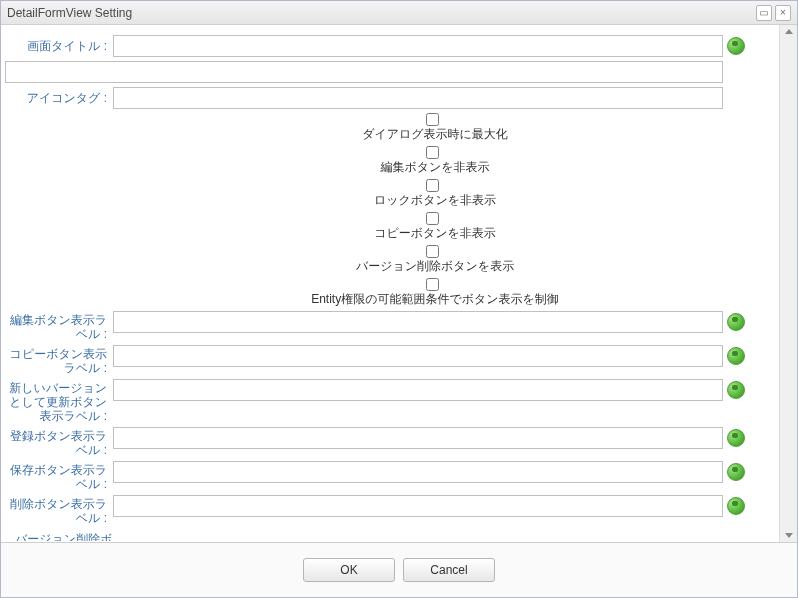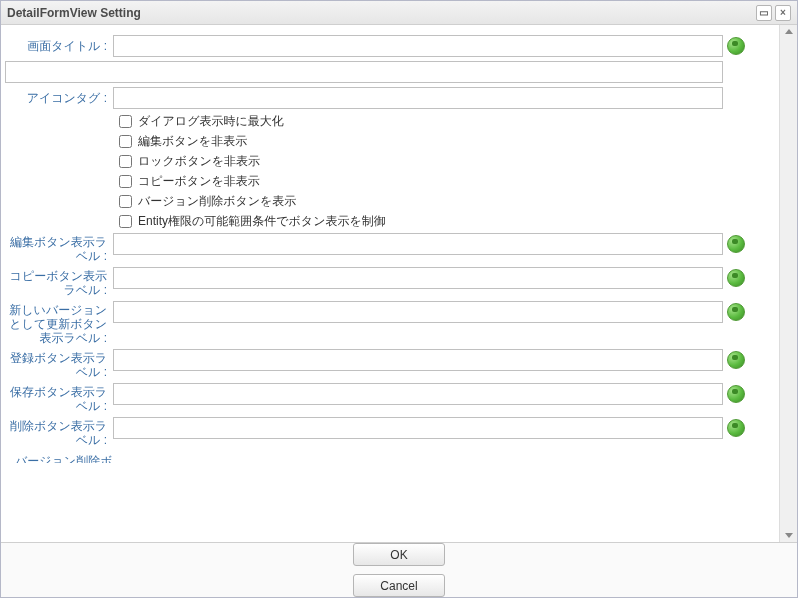--- a/index.html
+++ b/index.html
@@ -18,21 +18,21 @@
     background: #f7f7f7;
   }
   .titlebar {
     height: 24px;
     background: linear-gradient(#f3f3f3, #e6e6e6);
     border-bottom: 1px solid #cfcfcf;
     display: flex;
     align-items: center;
     padding: 0 6px;
     font-size: 12px;
-    font-weight: bold;
+    font-weight: normal;
     color: #4b4b4b;
   }
   .titlebar-title { flex: 1; }
   .title-btn {
     width: 16px; height: 16px;
     border: 1px solid #b5b5b5;
     border-radius: 2px;
     margin-left: 3px;
     display: flex; align-items: center; justify-content: center;
     font-size: 10px;
@@ -115,20 +115,21 @@
     width: 6px; height: 5px;
     background: #3c8a26;
     border-radius: 2px;
   }
   .checkbox-row {
     display: flex;
     align-items: center;
     margin: 3px 0 3px 114px;
     font-size: 12px;
     color: #333;
+    flex-direction: column;
   }
   .checkbox-row input[type=checkbox] {
     width: 13px; height: 13px;
     margin-right: 6px;
   }
   .overflow-row {
     color: #3a6ea5;
     font-size: 12px;
     margin-top: 6px;
     padding-left: 10px;
@@ -138,21 +139,20 @@
   }
 
   .footer {
     height: 55px;
     border-top: 1px solid #cfcfcf;
     background: #fafafa;
     display: flex;
     align-items: center;
     justify-content: center;
     gap: 8px;
-    flex-direction: column;
   }
   .footer button {
     min-width: 92px;
     height: 24px;
     border: 1px solid #b5b5b5;
     border-radius: 3px;
     background: linear-gradient(#ffffff, #e7e7e7);
     font-size: 12px;
     color: #333;
     cursor: pointer;

